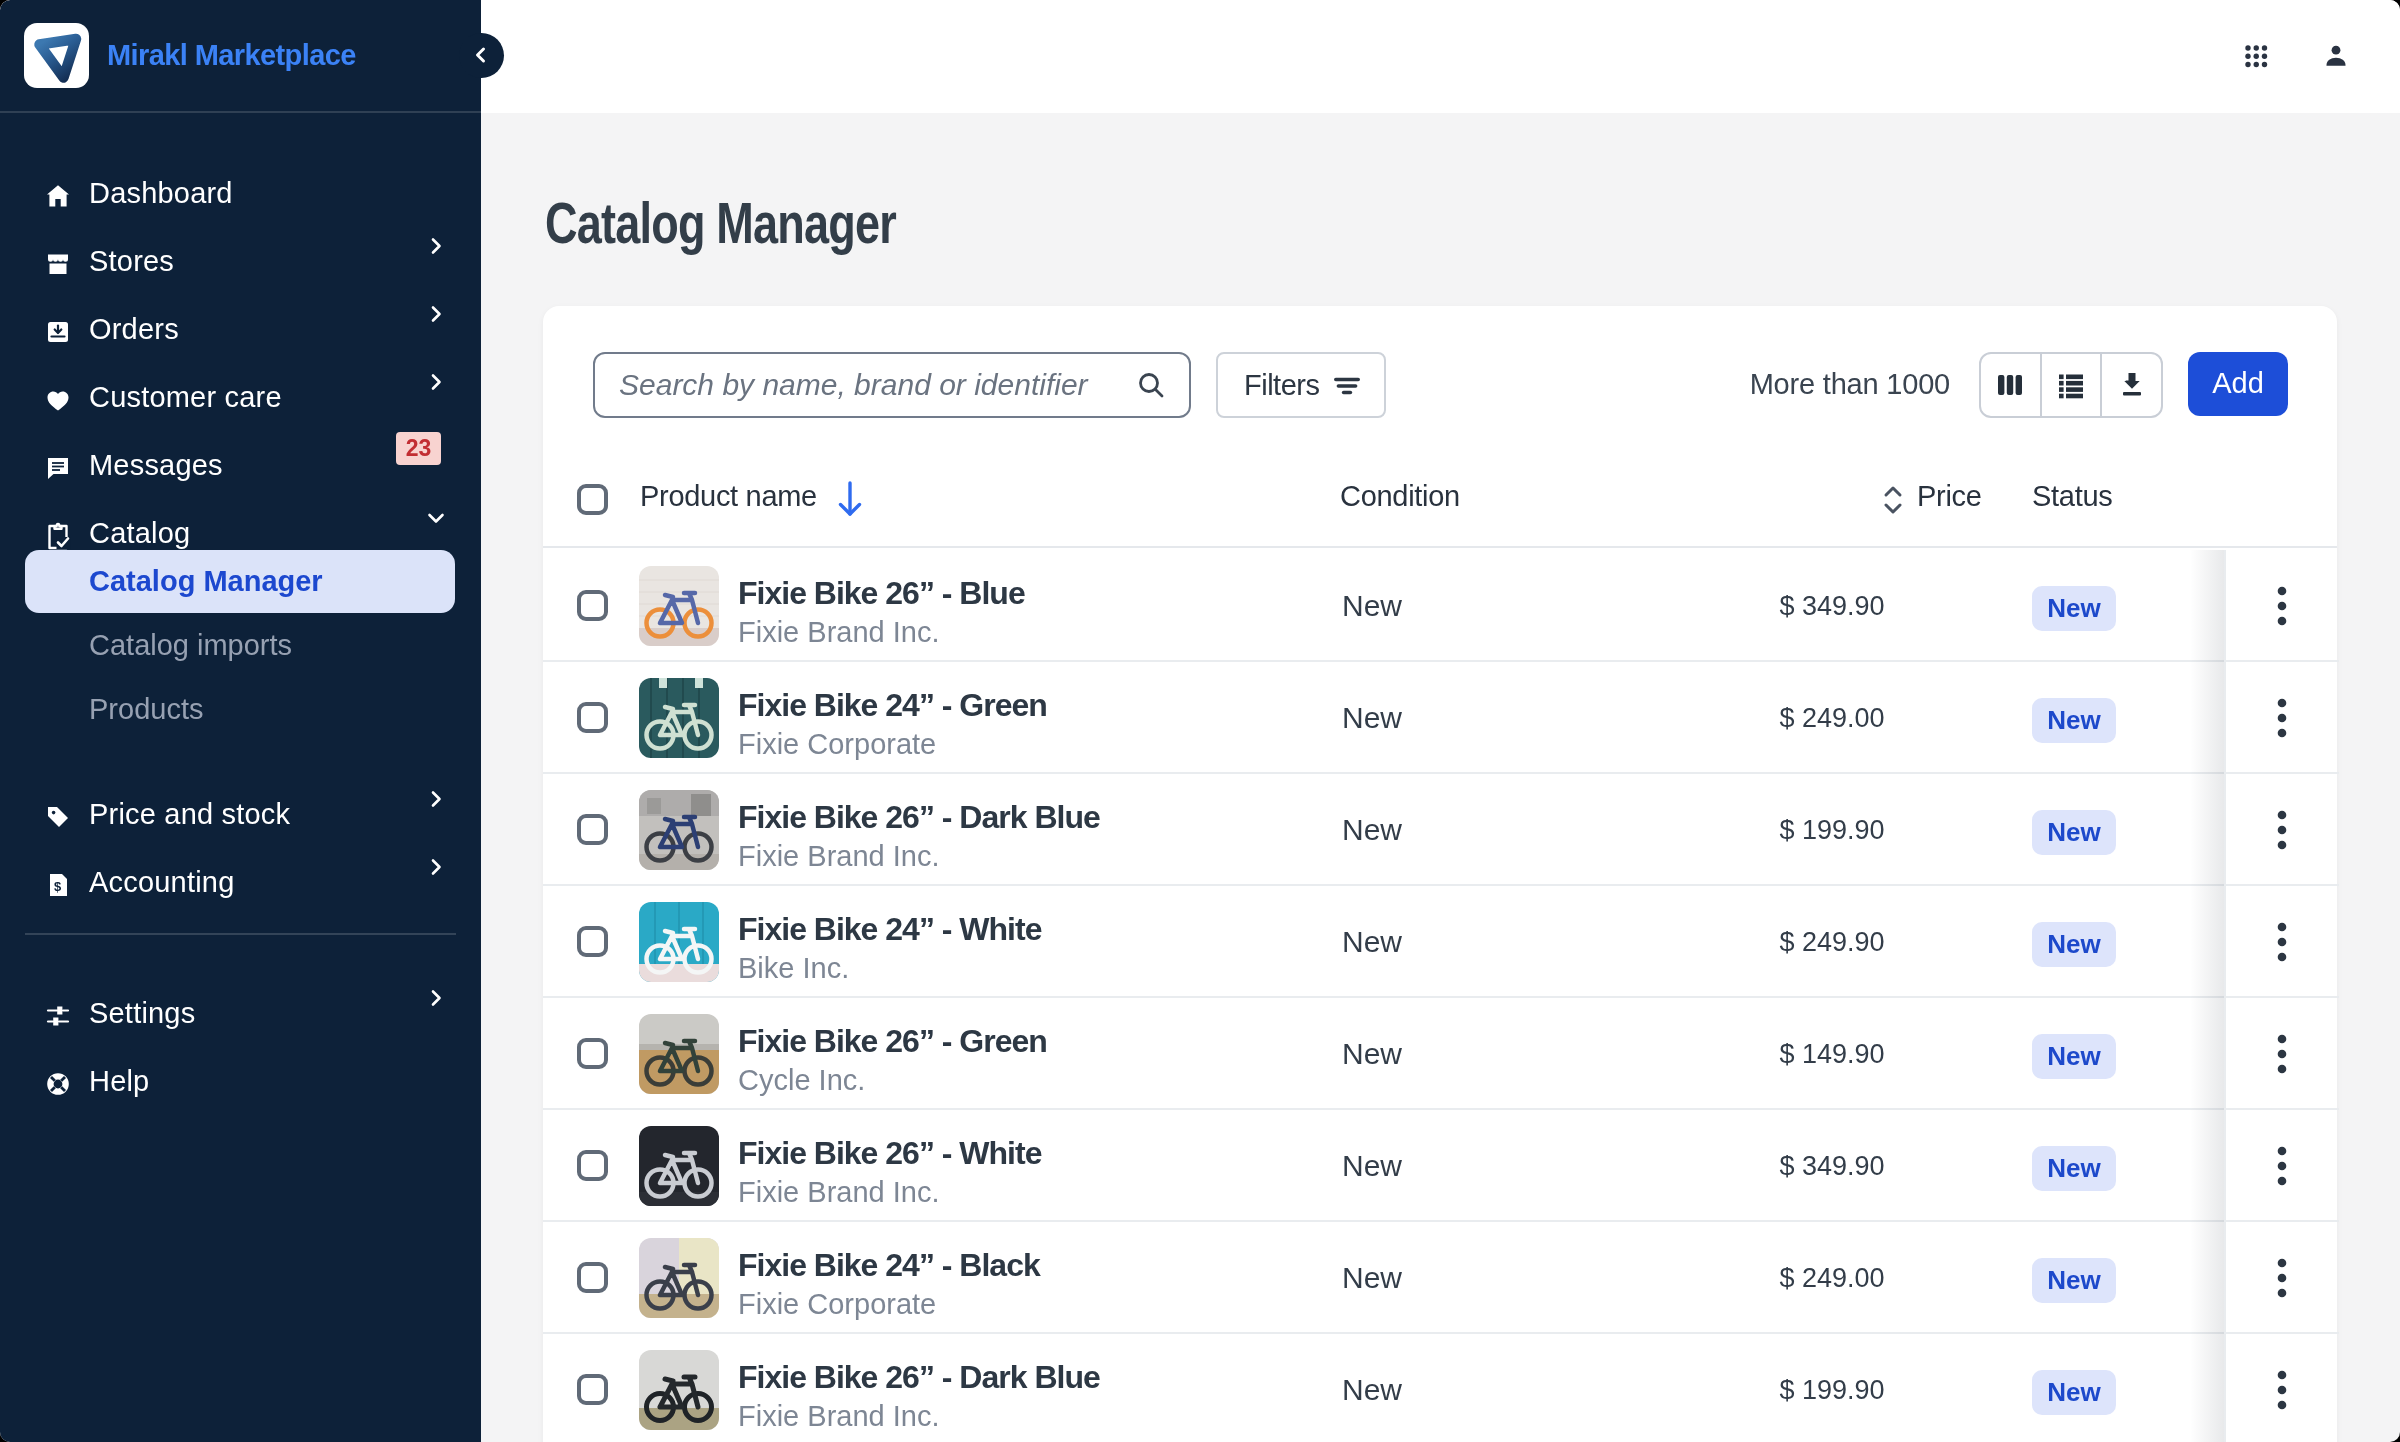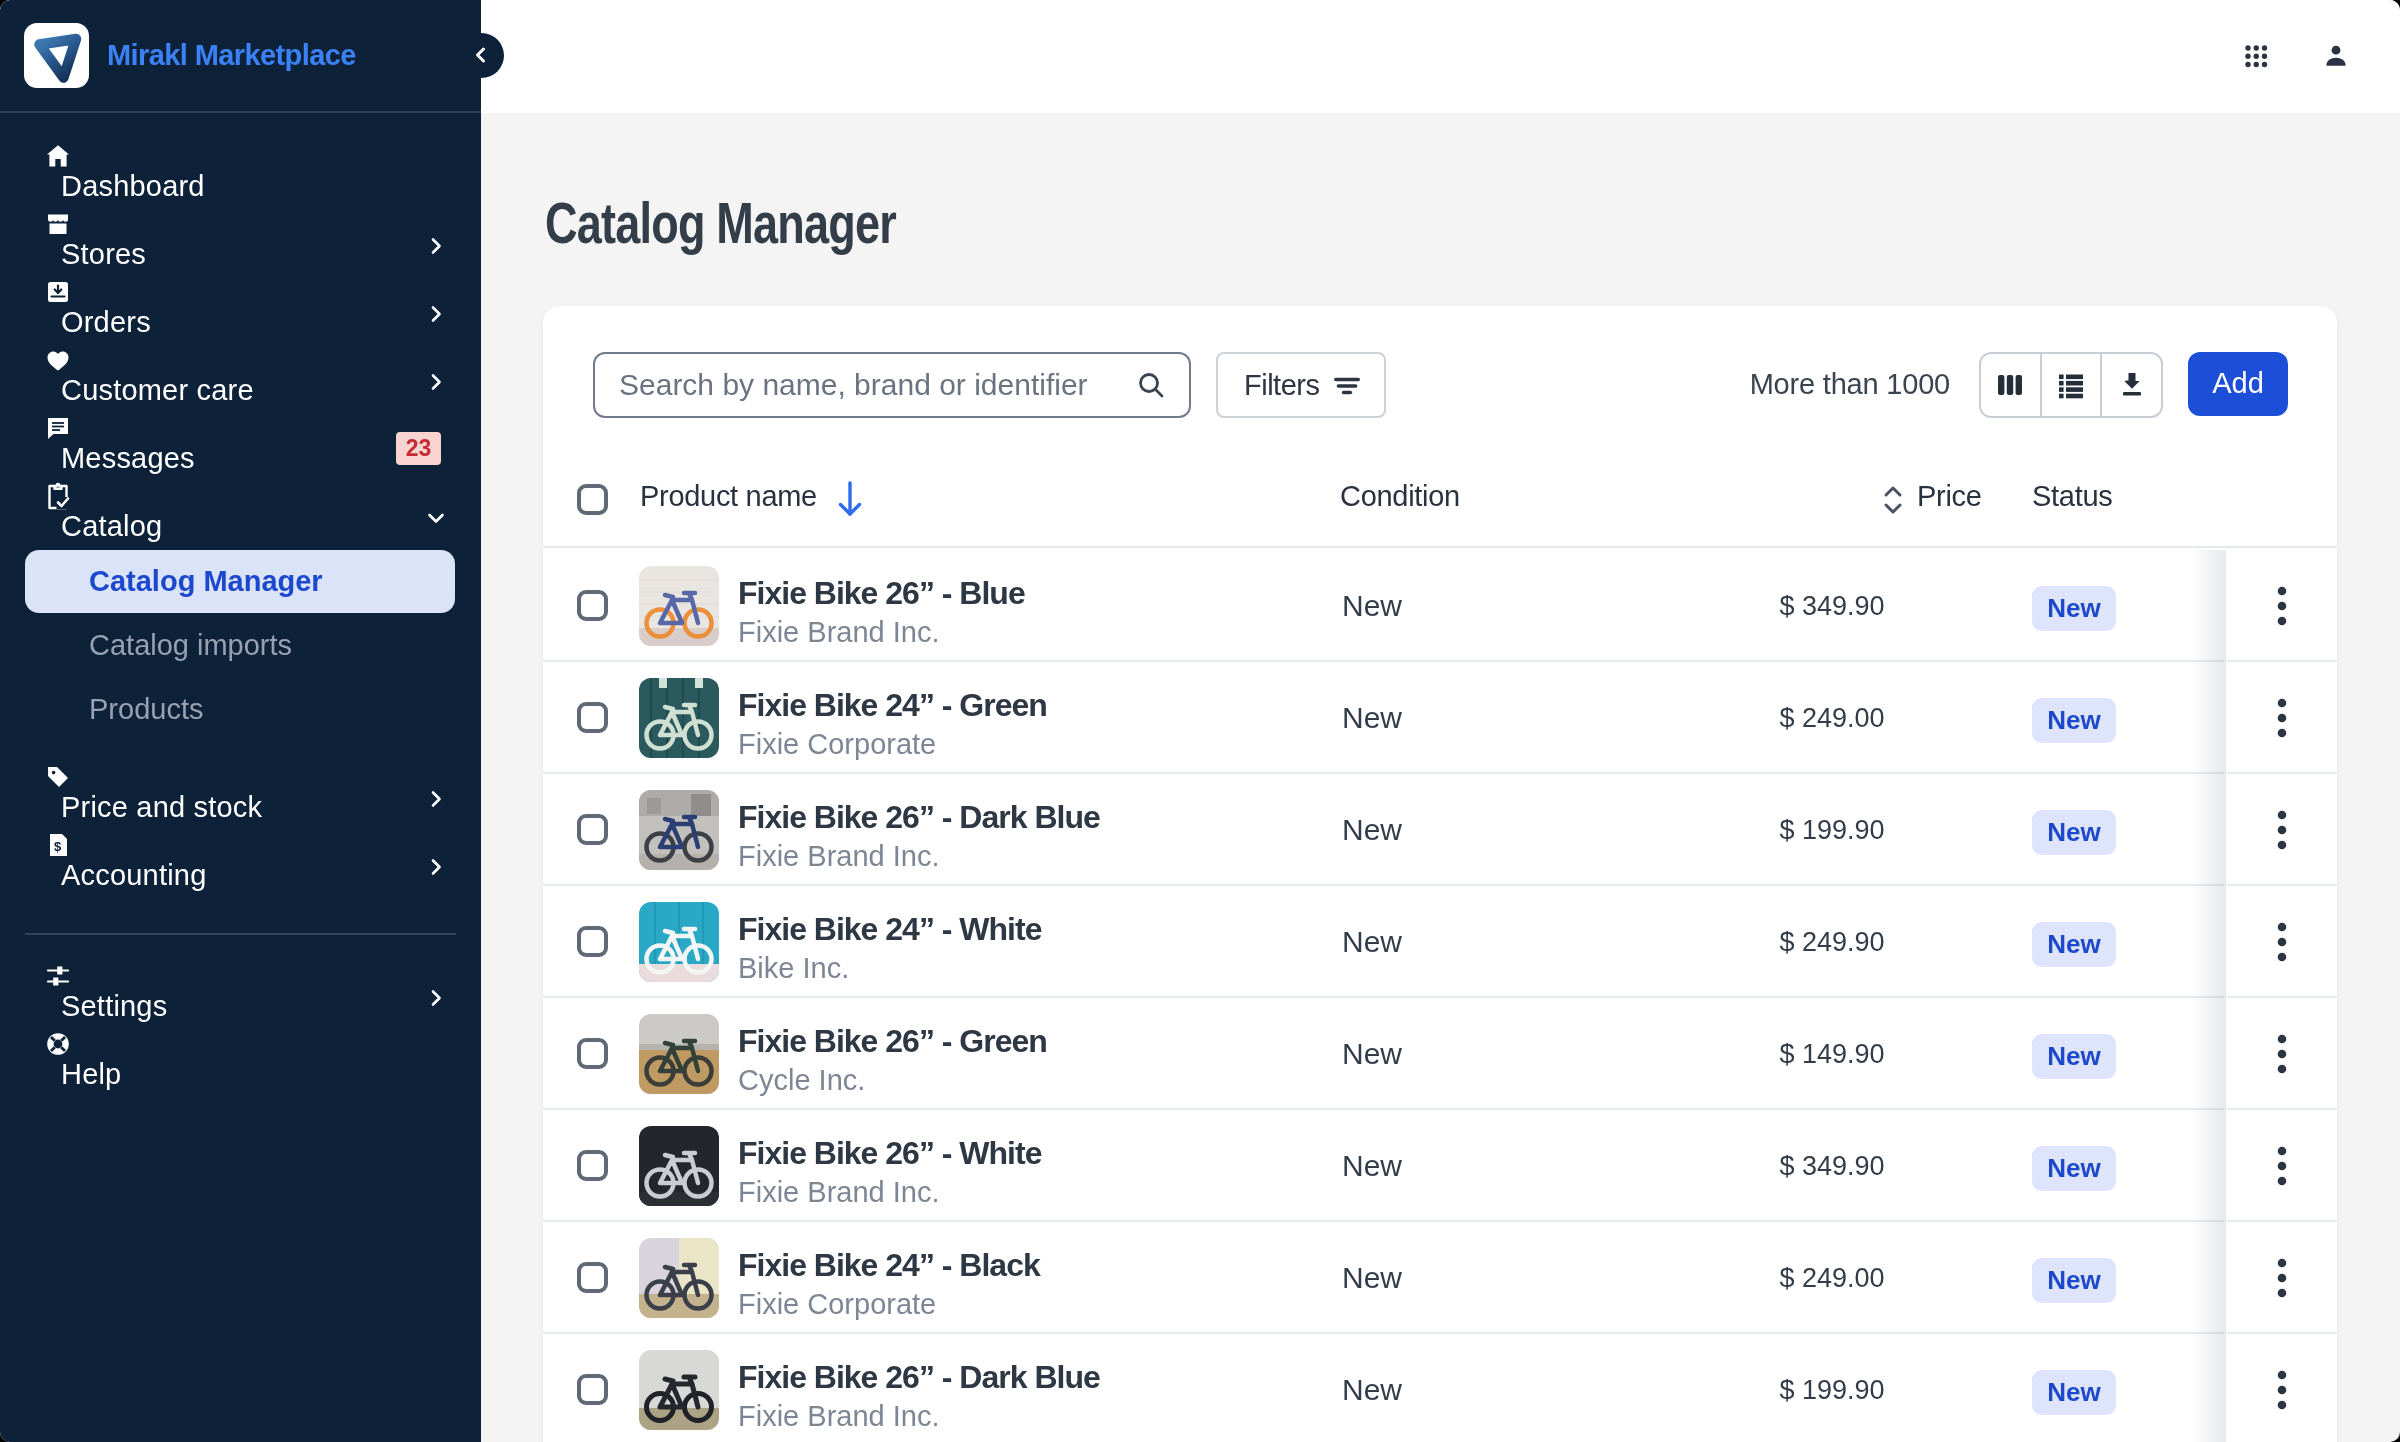--- a/index.html
+++ b/index.html
@@ -7,36 +7,36 @@
 body { font-family:"Liberation Sans", sans-serif; background:#f4f4f5; position:relative; }
 .abs { position:absolute; }
 
 #sidebar { position:absolute; left:0; top:0; width:481px; height:1442px; background:#0d2139; border-radius:10px 0 0 0; z-index:5; }
 #sbhead { position:absolute; left:0; top:0; width:481px; height:113px; border-bottom:2px solid rgba(255,255,255,0.14); }
 #logo { position:absolute; left:24px; top:23px; width:65px; height:65px; background:#fff; border-radius:13px; }
 #brand { position:absolute; left:107px; top:0; height:113px; line-height:110px; color:#3b82f6; font-size:29px; font-weight:700; letter-spacing:-0.6px; }
 #collapse { position:absolute; left:459px; top:33px; width:45px; height:45px; border-radius:50%; background:#0d2139; z-index:30; }
 #collapse svg { position:absolute; left:10px; top:10px; }
 #menu { position:absolute; left:0; top:142px; width:481px; }
-.mitem { position:relative; height:68px; display:flex; align-items:flex-start; padding-left:44px; color:#fff; font-size:29px; font-weight:400;flex-direction:column; }
+.mitem { position:relative; height:68px; display:flex; align-items:flex-end; padding-left:44px; color:#fff; font-size:29px; font-weight:400; }
 .mitem svg:first-child { flex:0 0 28px; }
 .mlabel { margin-left:17px; letter-spacing:0.2px; }
 .mright { position:absolute; right:33px; top:22px; }
 .badge { position:absolute; left:396px; top:18px; width:45px; height:33px; background:#f8d3d0; color:#c22e33; border-radius:4px; font-size:23px; font-weight:700; text-align:center; line-height:33px; }
 .sub { position:relative; height:64px; line-height:64px; padding-left:89px; color:#97a1b2; font-size:29px; }
 .sub.active { margin:0 26px 0 25px; padding-left:64px; height:63px; line-height:63px; border-radius:14px; background:#dbe3f9; color:#1c48cf; font-weight:700; }
 .divider { margin:34px 25px 0 25px; border-top:2px solid rgba(255,255,255,0.16); }
 
 #topbar { position:absolute; left:481px; top:0; width:1919px; height:113px; background:#fff; }
 
 #h1 { position:absolute; left:545px; top:190px; font-size:57px; font-weight:700; color:#333e49; letter-spacing:-1px; transform:scaleX(0.79); transform-origin:0 0; }
 
 #card { position:absolute; left:543px; top:306px; width:1794px; height:1200px; background:#fff; border-radius:16px 16px 0 0; box-shadow:0 2px 6px rgba(16,24,40,0.05); }
 #search { position:absolute; left:50px; top:46px; width:598px; height:66px; border:2px solid #717b8b; border-radius:12px; }
-#search .ph { position:absolute; left:24px; top:0; line-height:62px; font-size:30px; color:#6a7380; }
+#search .ph { position:absolute; left:24px; top:0; line-height:62px; font-size:30px; font-style:italic; color:#6a7380; }
 #search svg { position:absolute; right:22px; top:15px; }
 #filters { position:absolute; left:673px; top:46px; width:170px; height:66px; border:2px solid #cdd2d9; border-radius:8px; }
 #filters .t { position:absolute; left:26px; top:0; line-height:62px; font-size:29px; font-weight:400; letter-spacing:-0.5px; color:#2c3642; }
 #filters svg { position:absolute; left:116px; top:23px; }
 #morethan { position:absolute; left:1107px; top:46px; width:300px; height:66px; line-height:64px; font-size:29px; color:#3a4450; text-align:right; letter-spacing:-0.2px; }
 #btngroup { position:absolute; left:1436px; top:46px; width:184px; height:66px; border:2px solid #c9ced6; border-radius:12px; display:flex; }
 #btngroup .seg { flex:1; position:relative; border-right:2px solid #c9ced6; }
 #btngroup .seg:last-child { border-right:none; }
 #btngroup svg { position:absolute; left:50%; top:50%; transform:translate(-50%,-50%); }
 #addbtn { position:absolute; left:1645px; top:46px; width:100px; height:64px; background:#1d4ed8; border-radius:12px; color:#fff; font-size:29px; text-align:center; line-height:62px; }

